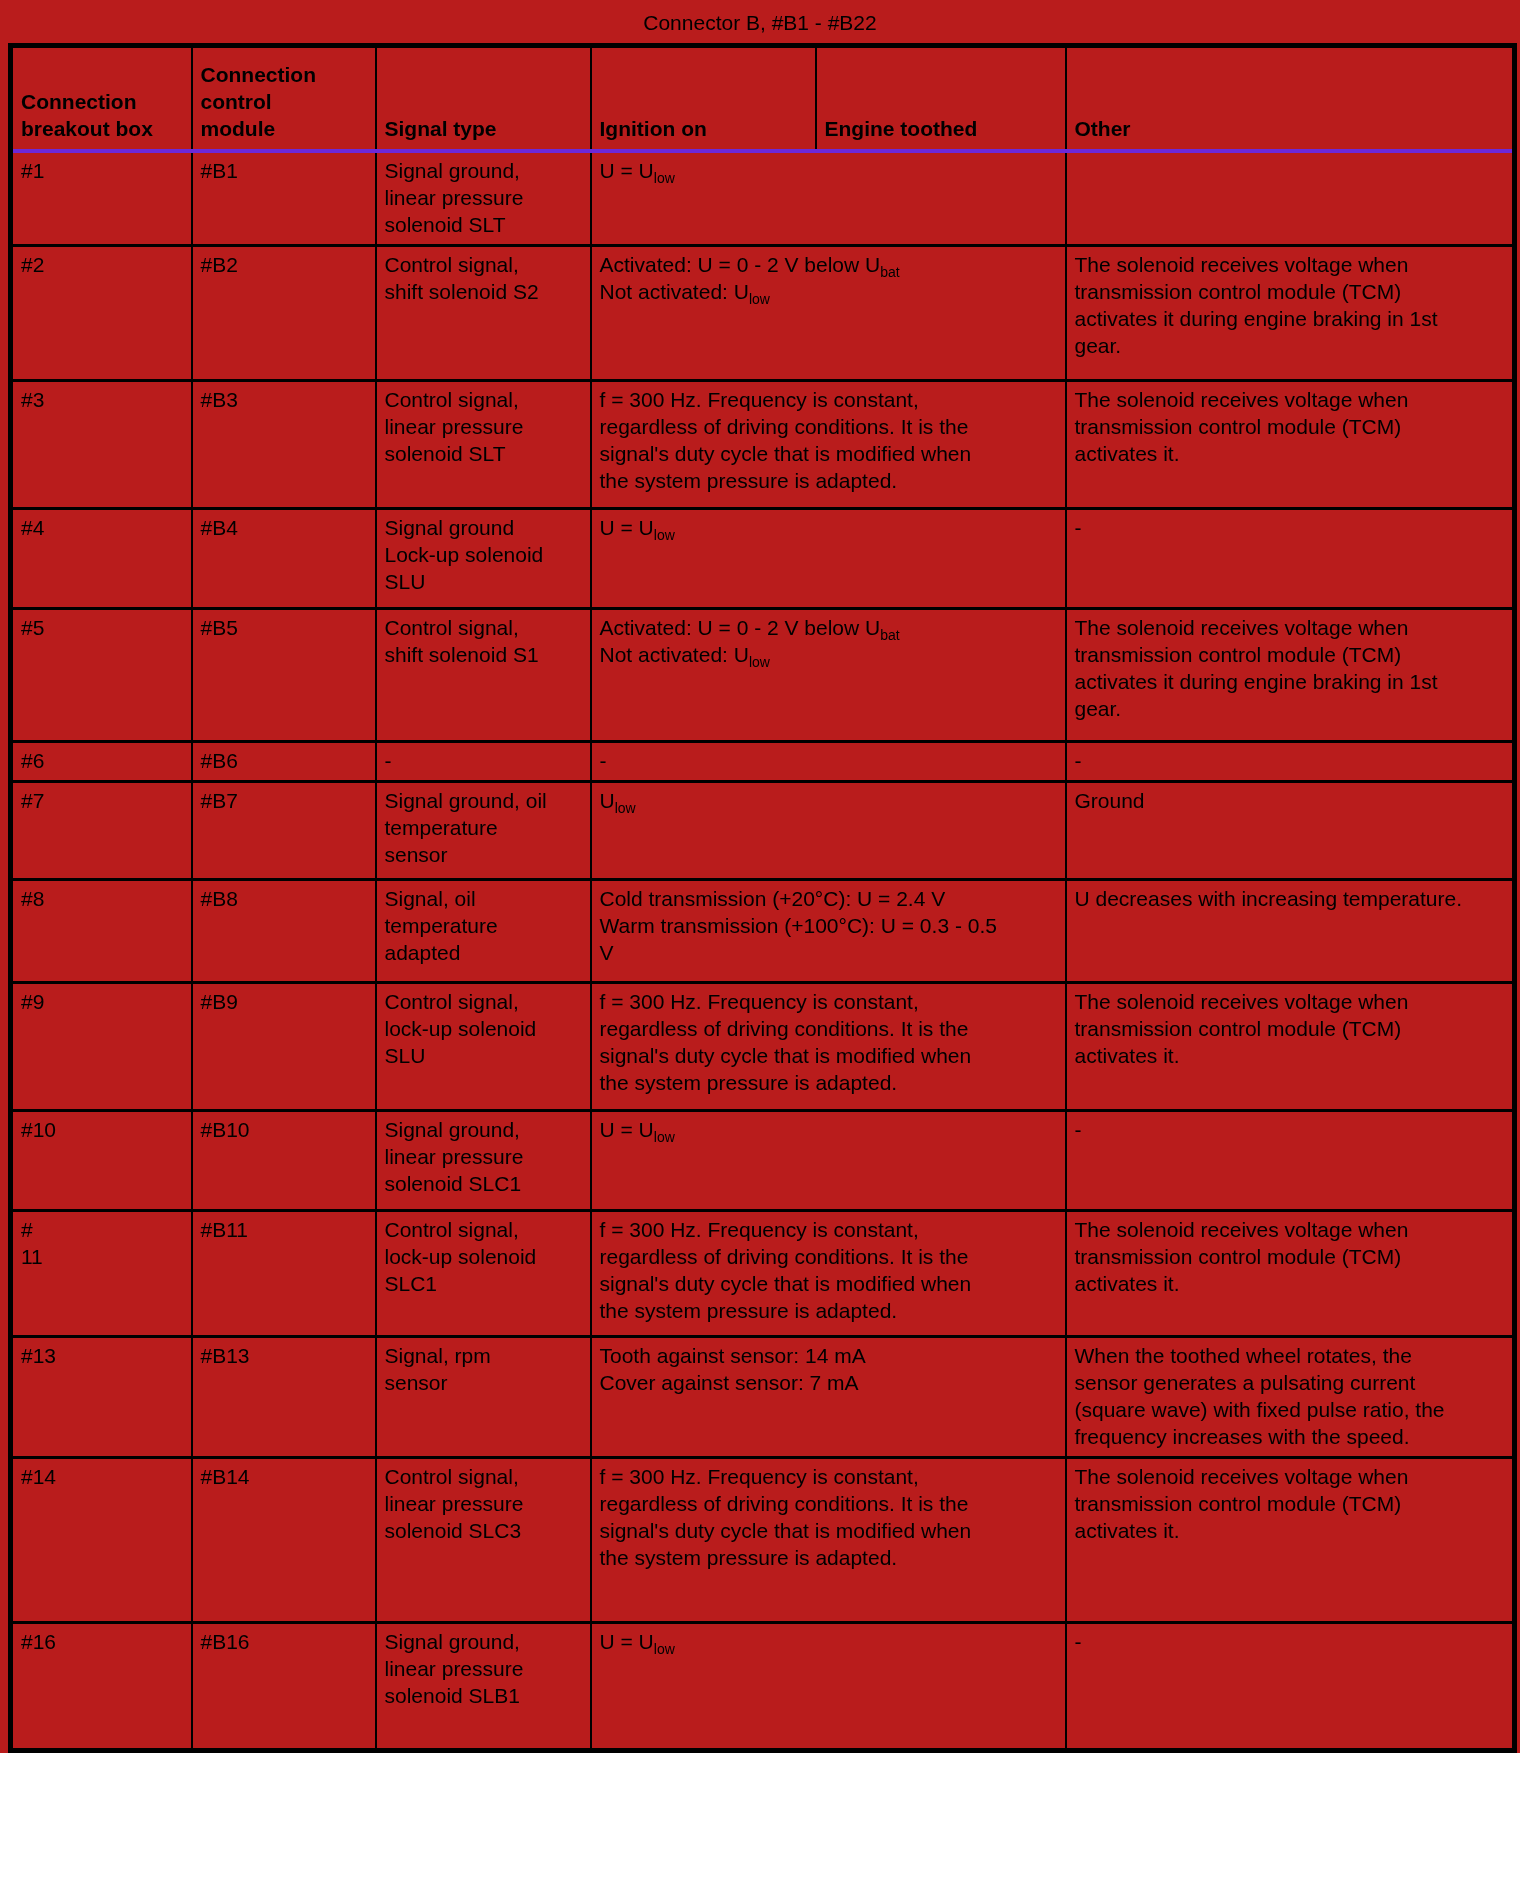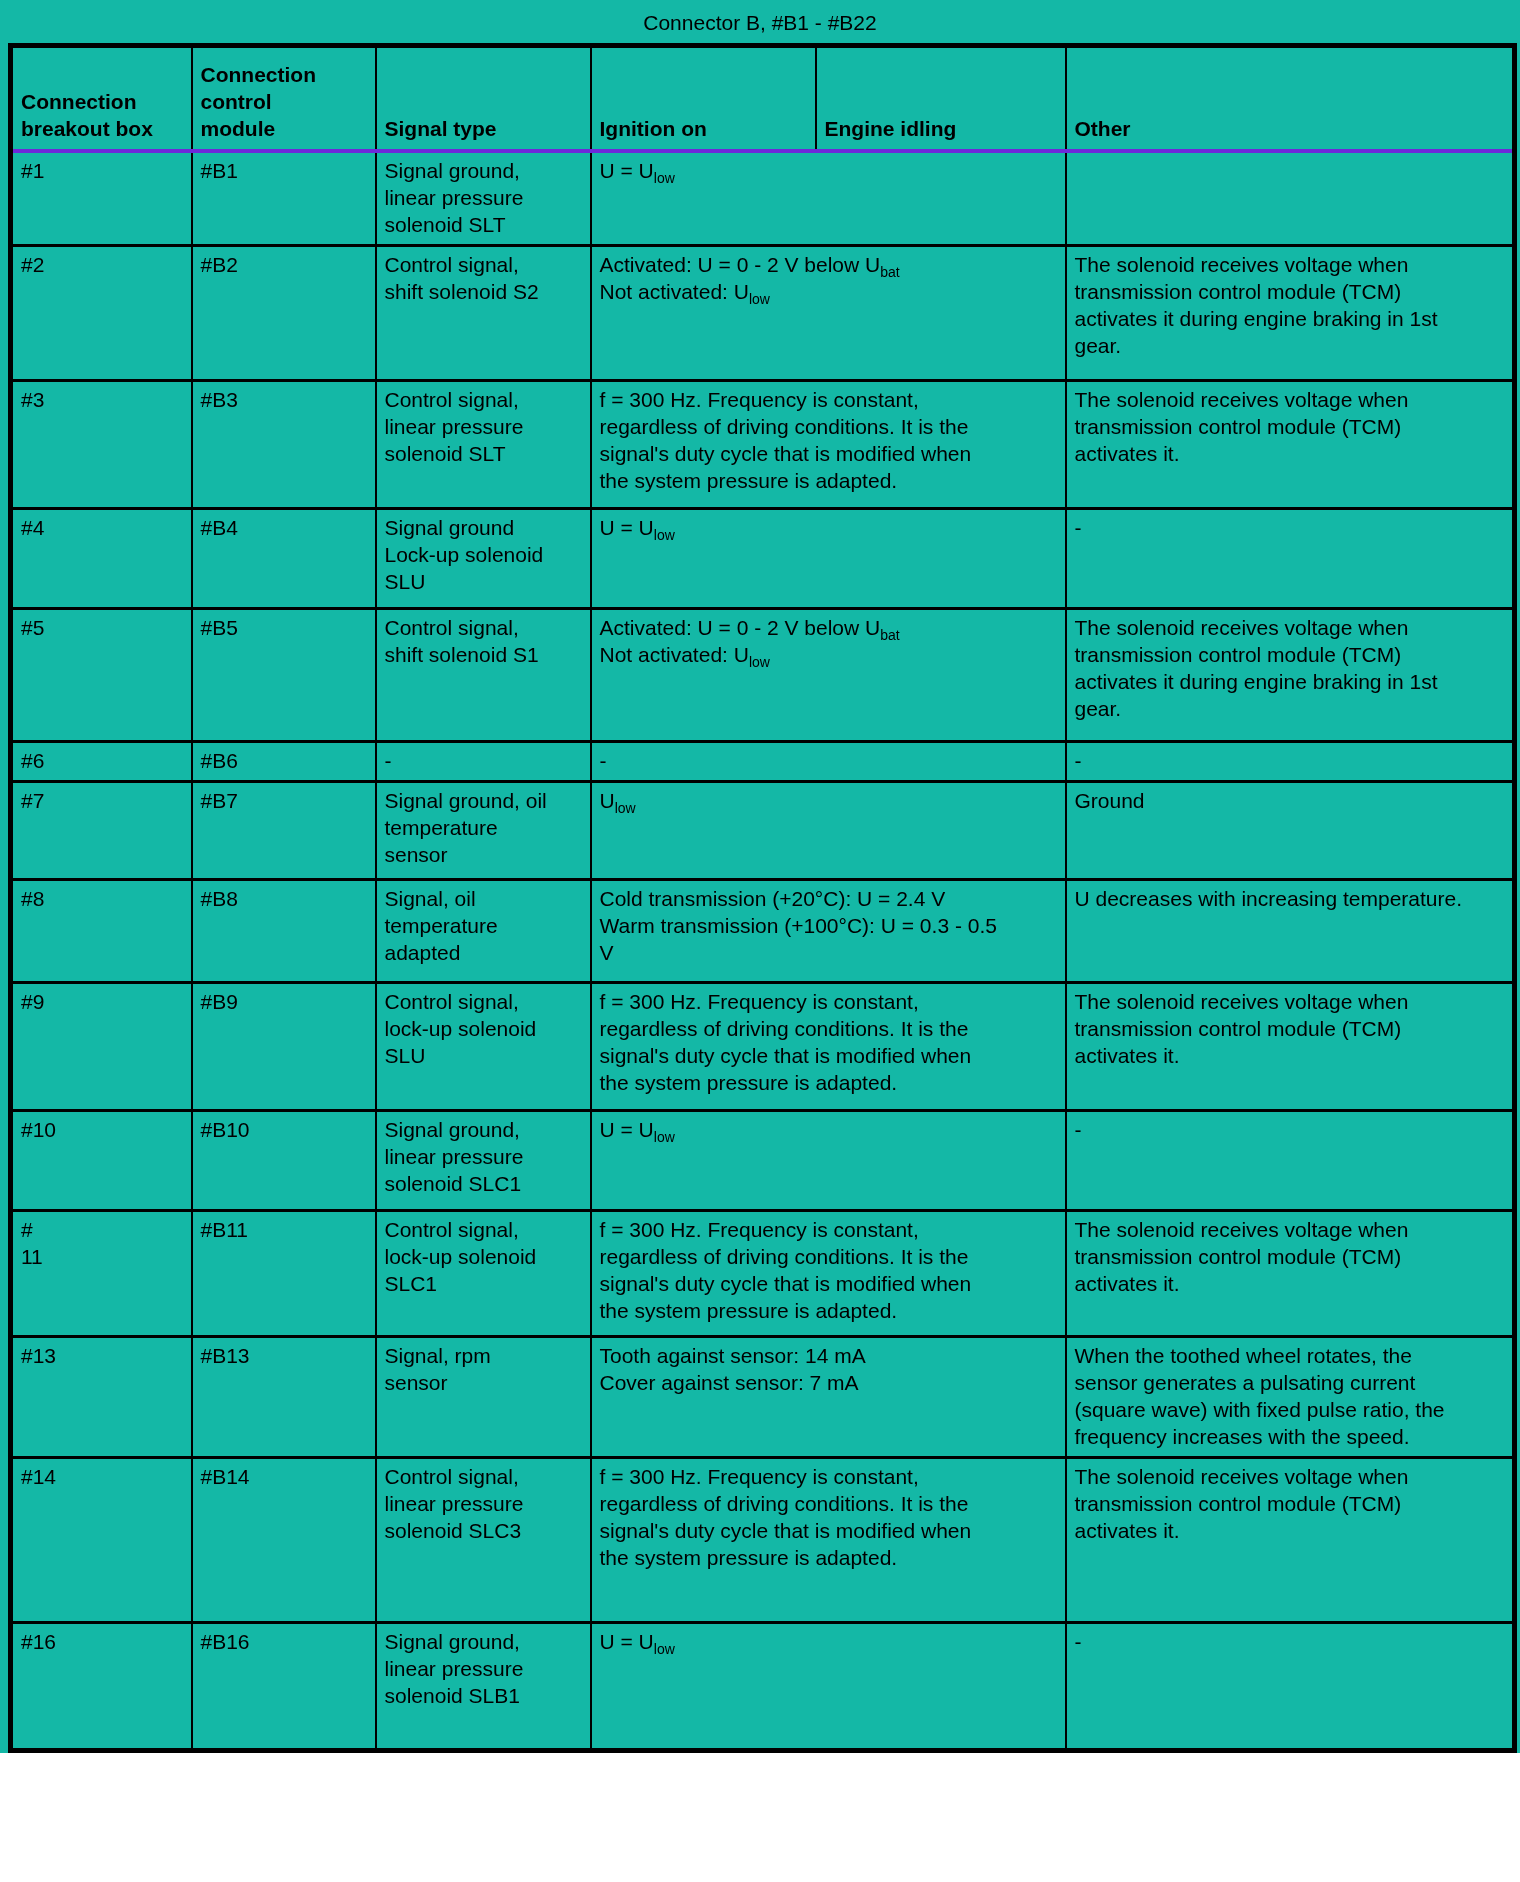--- a/index.html
+++ b/index.html
@@ -4,21 +4,21 @@
 <style>
   html, body {
     margin: 0;
     padding: 0;
     background: #ffffff;
     color: #000000;
     font-family: "Liberation Sans", sans-serif;
   }
   .page {
     width: 1520px;
-    background: #14b8a6;
+    background: #b91c1c;
   }
   .page-title {
     text-align: center;
     font-size: 21px;
     line-height: 27px;
     padding: 9px 0 7px 0;
     font-weight: normal;
   }
   table.connector-table {
     border-collapse: collapse;
@@ -90,21 +90,21 @@
     </colgroup>
     <thead>
       <tr>
         <th>Connection
 breakout box</th>
         <th>Connection
 control
 module</th>
         <th>Signal type</th>
         <th>Ignition on</th>
-        <th>Engine idling</th>
+        <th>Engine toothed</th>
         <th>Other</th>
       </tr>
     </thead>
     <tbody id="table-body">
         <tr>
       <td>#1</td>
       <td>#B1</td>
       <td>Signal ground,
 linear pressure
 solenoid SLT</td>

